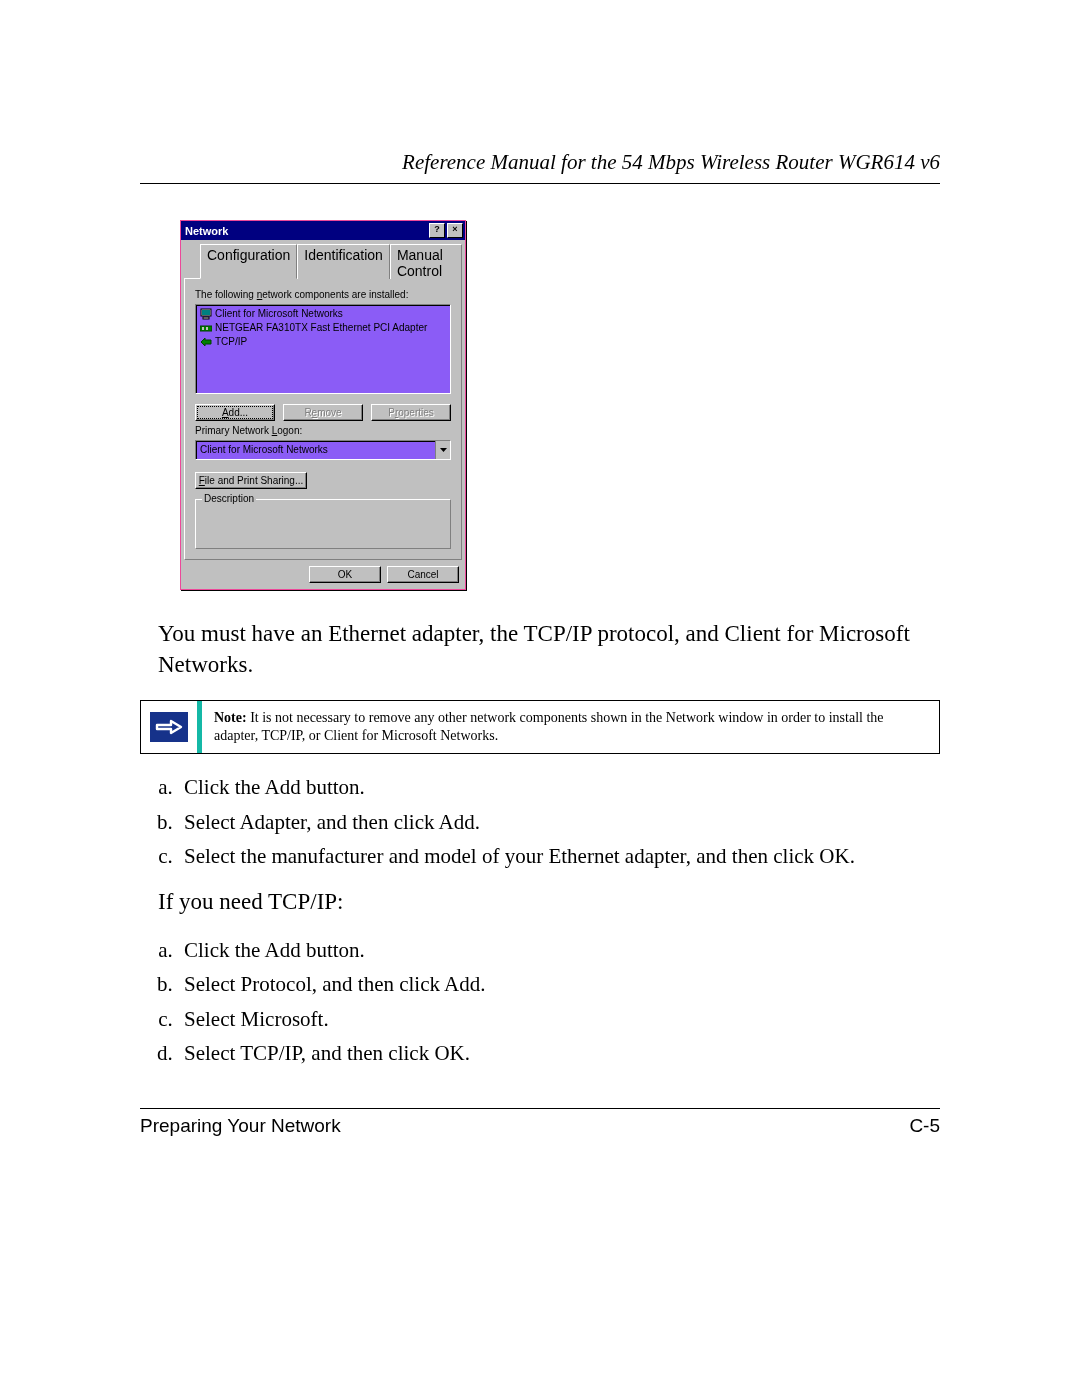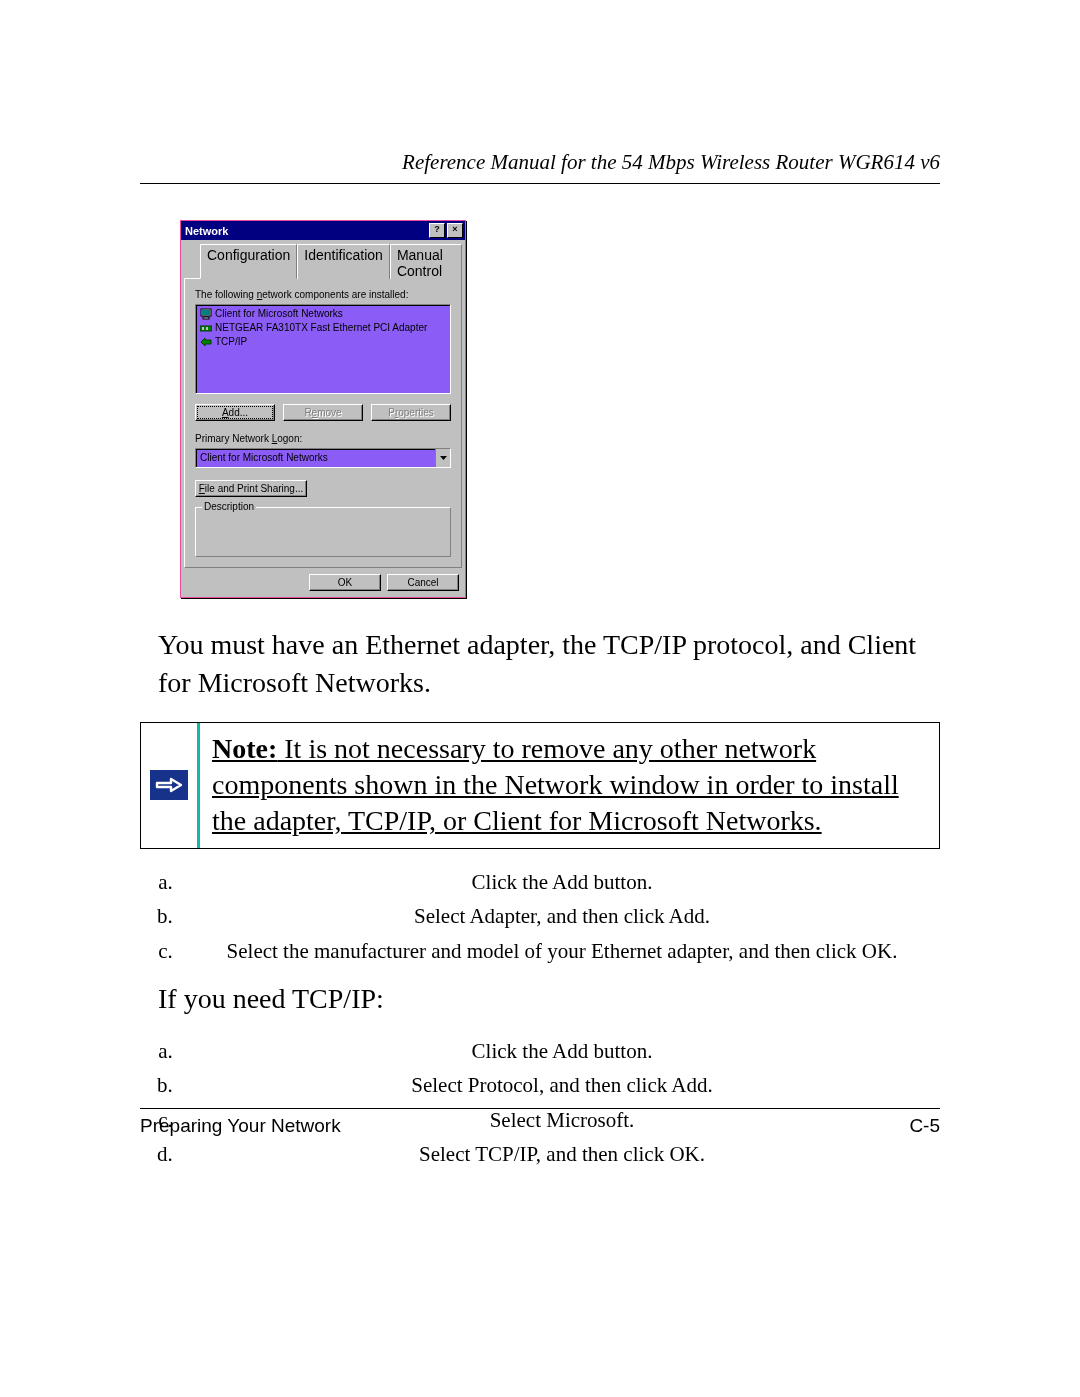--- a/index.html
+++ b/index.html
@@ -178,53 +178,51 @@
     gap: 6px;
     padding: 6px 3px 0 3px;
   }
   .dlg-footer .win-btn {
     flex: 0 0 70px;
   }
   .underline { text-decoration: underline; }
 
   
   .body-text {
-    font-size: 28px;
+    font-size: 23px;
     line-height: 1.35;
     margin: 0 0 18px 18px;
   }
   .note-box {
     border: 1px solid #000;
     margin: 20px 0 18px 0;
     display: flex;
   }
   .note-icon-cell {
     width: 56px;
     display: flex; align-items: center; justify-content: center;
   }
   .note-text-cell {
     flex: 1;
-    border-left: 3px solid #14b8a6;
+    border-left: 5px solid #14b8a6;
     padding: 8px 12px;
-    font-size: 28px;
+    font-size: 14px;
     line-height: 1.3;
-    text-decoration: underline;
   }
   .note-text-cell .note-label { font-weight: bold; }
   .arrow-box {
     width: 38px; height: 30px;
     background: #16328a;
     display: flex; align-items: center; justify-content: center;
   }
   .steps {
     margin: 4px 0 14px 38px;
     padding: 0;
     font-size: 21px;
     line-height: 1.45;
-    text-align: center;
   }
   .steps li { margin: 2px 0 4px 0; padding-left: 6px; }
 
   .footer-area {
     position: absolute;
     left: 140px; right: 140px;
     bottom: 260px;
   }
   .footer-area hr { margin-bottom: 6px; }
   .footer-line {
@@ -294,21 +292,21 @@
               <span>TCP/IP</span>
             </div>
           </div>
 
           <div class="btn-row">
             <div class="win-btn add-btn-focus"><span class="underline">A</span>dd...</div>
             <div class="win-btn" disabled="">R<span class="underline">e</span>move</div>
             <div class="win-btn" disabled="">P<span class="underline">r</span>operties</div>
           </div>
 
-          <div class="label" style="margin-top:12px">Primary Network <span class="underline">L</span>ogon:</div>
+          <div class="label" style="margin-top:4px">Primary Network <span class="underline">L</span>ogon:</div>
           <div class="sunken combo">
             <div class="combo-text">Client for Microsoft Networks</div>
             <div class="combo-arrow">
               <svg width="7" height="4" viewBox="0 0 7 4">
                   <polygon points="0,0 7,0 3.5,4" fill="#000"></polygon>
                 </svg>
             </div>
           </div>
 
           <div style="margin-top:12px">

